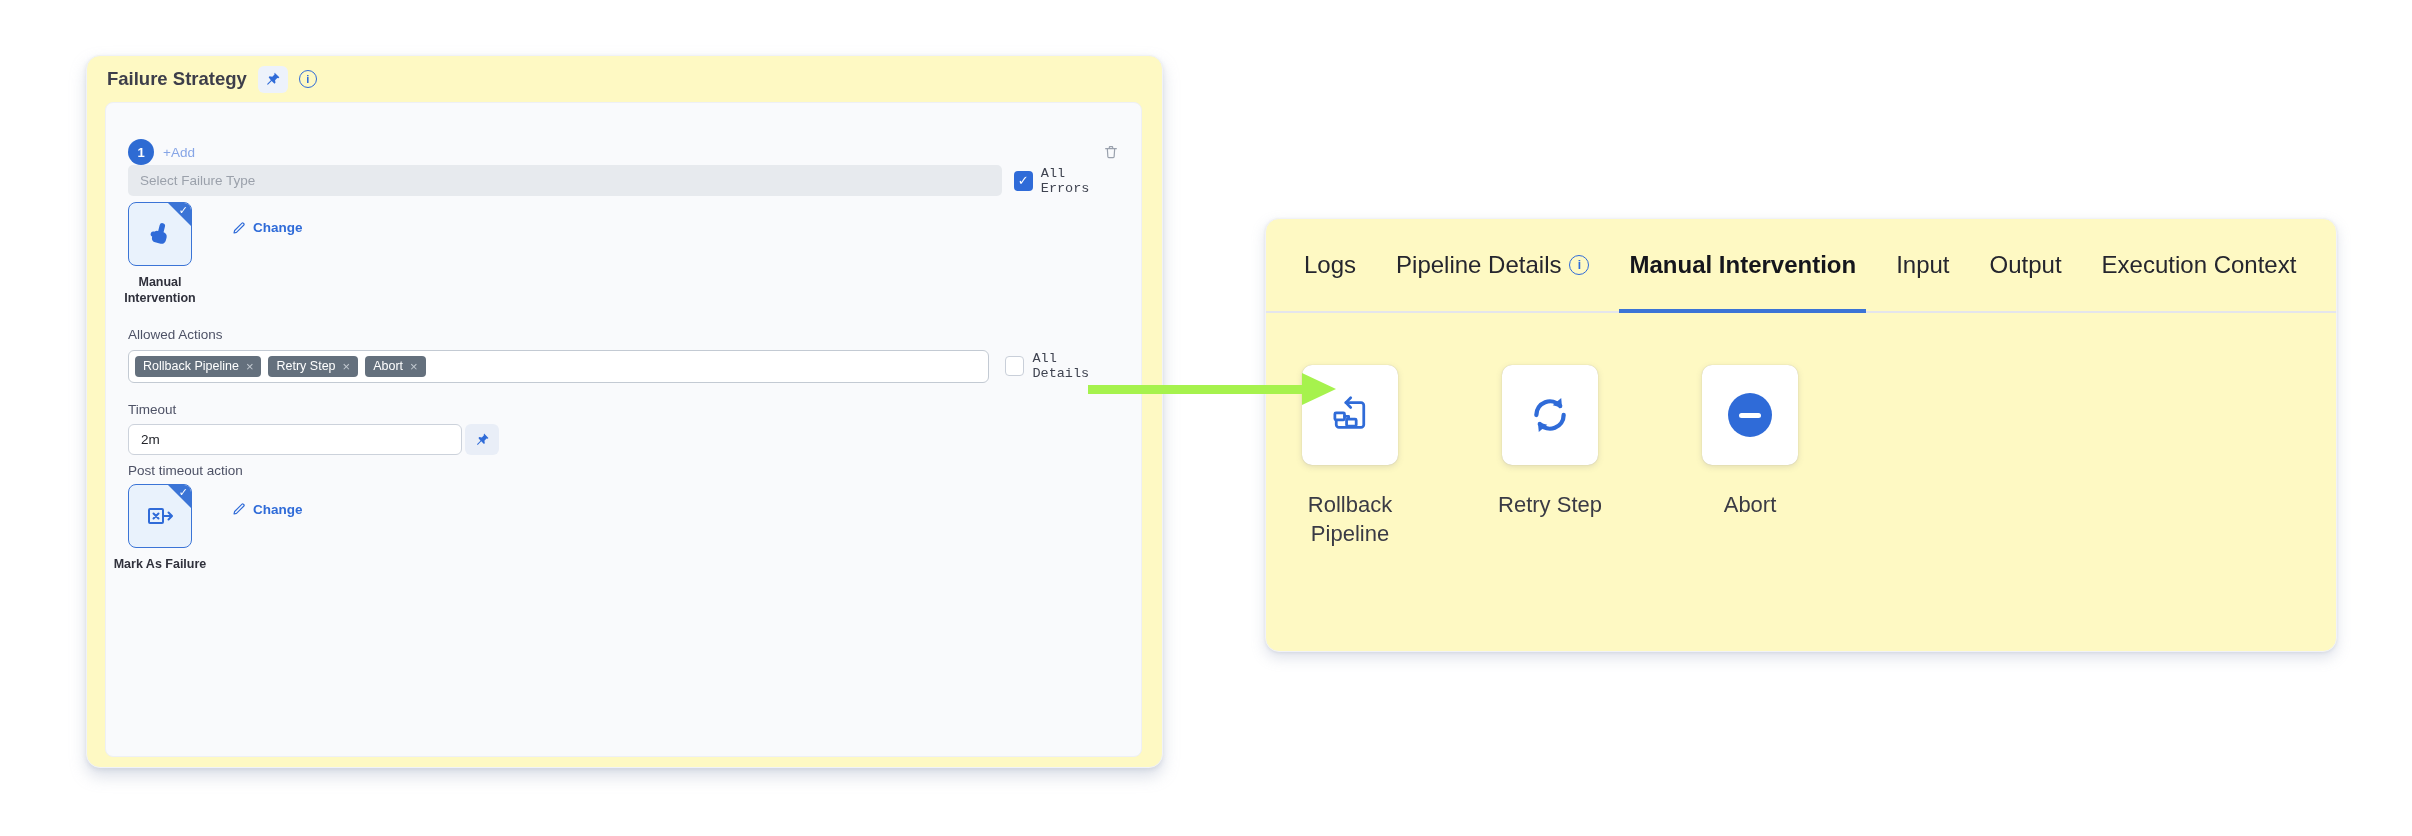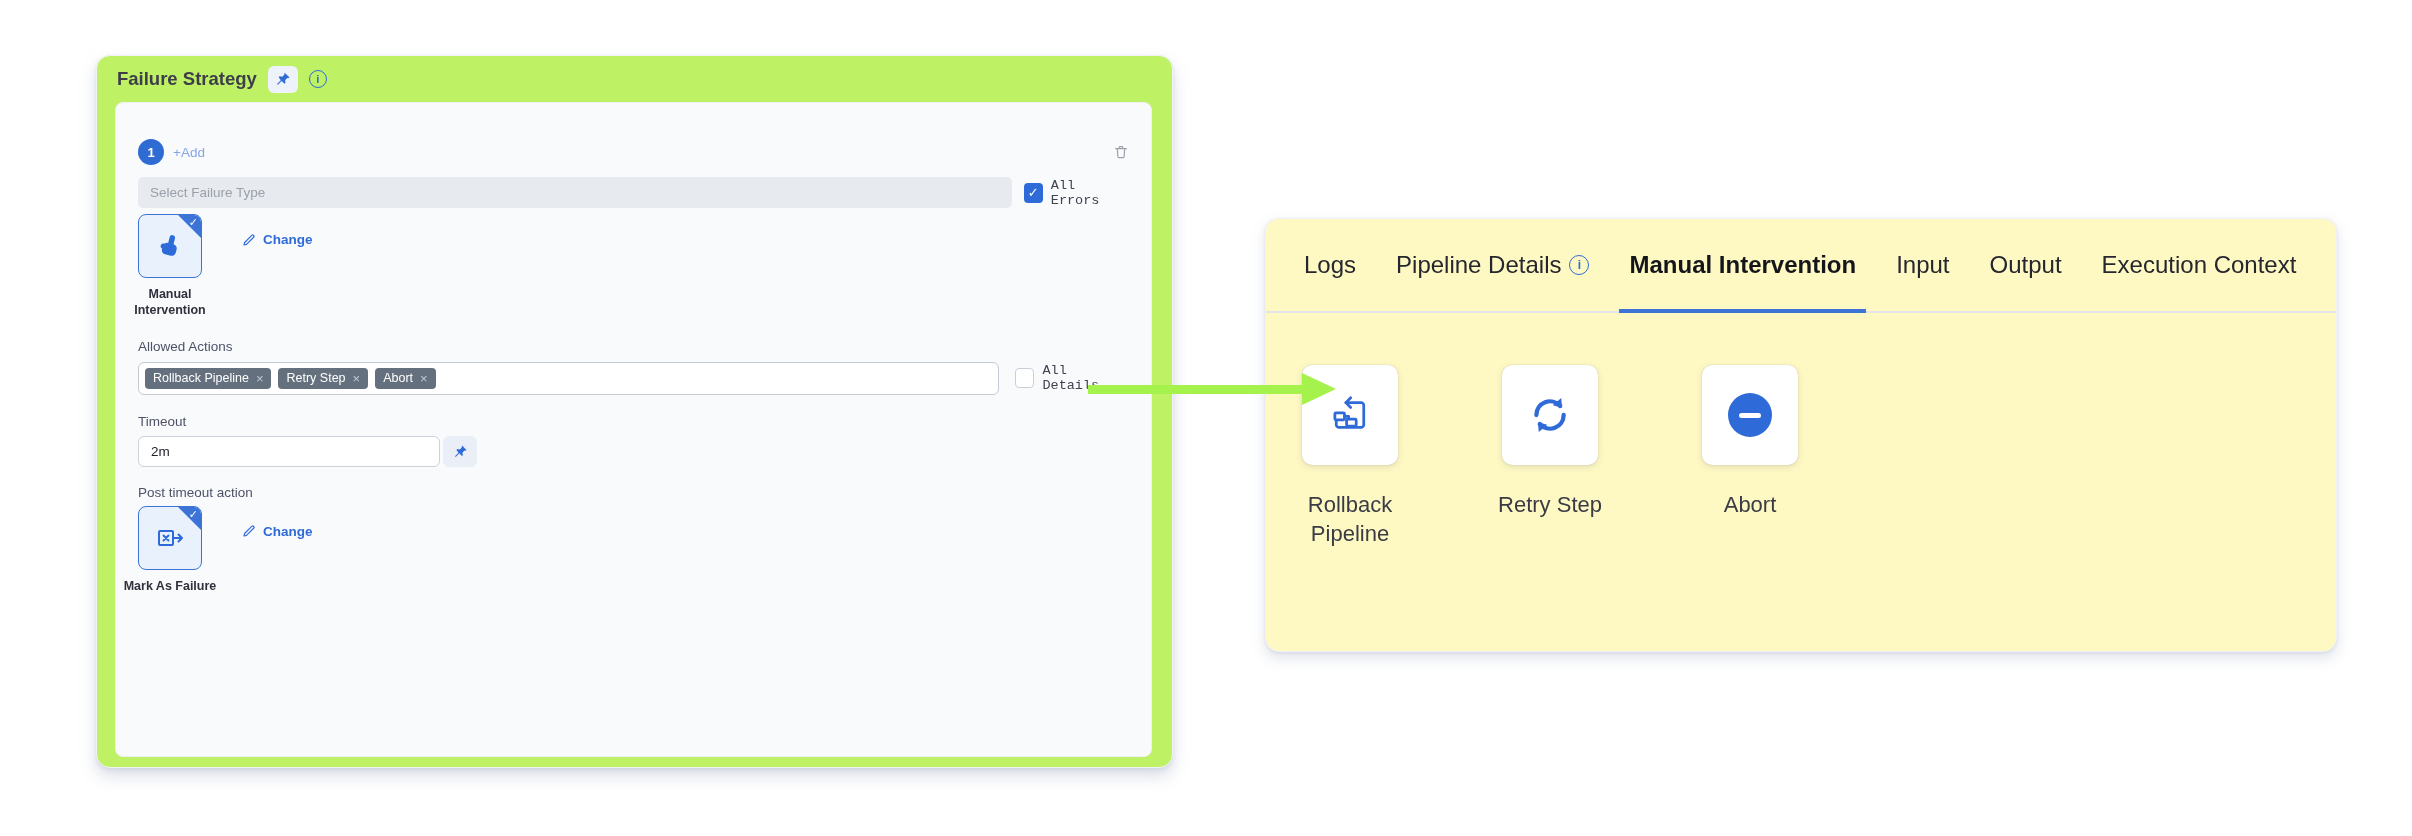--- a/index.html
+++ b/index.html
@@ -1,43 +1,43 @@
 <!DOCTYPE html>
 <html><head>
 <meta charset="utf-8">
 <style>
   * { box-sizing: border-box; margin: 0; padding: 0; }
   html,body { width:2412px; height:836px; background:#ffffff; overflow:hidden;
               font-family:"Liberation Sans","DejaVu Sans",sans-serif; }
   body { position:relative; }
 
   
-  .fs-card { position:absolute; left:96px; top:55px; width:1077px; height:713px;
-    background:#bef264; border:1px solid #f0f2f7; border-radius:14px;
+  .fs-card { position:absolute; left:86px; top:55px; width:1077px; height:713px;
+    background:#fef9c3; border:1px solid #f0f2f7; border-radius:14px;
     box-shadow:0 8px 16px rgba(150,160,185,.35), 0 2px 4px rgba(150,160,185,.2); }
   .fs-header { height:46px; display:flex; align-items:center; padding:0 20px; gap:11px; }
   .fs-title { font-size:18.5px; font-weight:700; color:#3d3e4a; }
   .pin-chip { width:30px; height:27px; background:#edf2fb; border-radius:6px;
     display:flex; align-items:center; justify-content:center; cursor:pointer; }
   .info-circ { width:18px; height:18px; border:1.5px solid #2f6bd8; border-radius:50%;
     color:#2f6bd8; font-size:11px; font-weight:700; display:flex; align-items:center;
     justify-content:center; cursor:pointer; }
   .fs-inner { margin:0 20px 0 18px; height:655px; background:#f9fafc;
     border:1px solid #eef0f5; border-radius:8px; padding:20px 22px; }
   .fs-desc { font-size:13px; color:#1d1e26; white-space:nowrap; }
   .fs-desc .learn-more { color:#2f6bd8; margin-left:5px; cursor:pointer; }
   .strategy-row { margin-top:16px; display:flex; align-items:center; }
   .num-badge { width:26px; height:26px; border-radius:50%; background:#2e6bd3; color:#fff;
     font-size:13px; font-weight:700; display:flex; align-items:center; justify-content:center;
     cursor:pointer; }
   .add-link { margin-left:9px; color:#86a5e6; font-size:13.5px; cursor:pointer; }
   .trash-btn { margin-left:auto; color:#9aa1ad; cursor:pointer; display:flex; }
   .field-label { margin-top:16px; font-size:13.5px; color:#4e5266; }
   .row { display:flex; align-items:center; }
-  .select-row { margin-top:12px; }
+  .select-row { margin-top:0; }
   .select-input { width:902px; height:31px; background:#e7eaee; border:none; border-radius:5px;
     padding:0 12px; font-size:13.5px; color:#3f4350; font-family:inherit; }
   .select-input::placeholder { color:#9ba1ab; }
   .chk-group { display:flex; align-items:center; gap:8px; margin-left:12px; cursor:pointer; }
   .checkbox { width:20px; height:20px; border-radius:4px; display:flex; align-items:center;
     justify-content:center; }
   .checkbox.checked { background:#2f6bd8; color:#fff; font-size:13px; }
   .checkbox.unchecked { background:#fff; border:1.5px solid #c9cfd9; color:transparent; }
   .chk-label { font-size:13.5px; color:#3f4350;font-family:Liberation Mono, monospace; }
 
@@ -57,21 +57,21 @@
 
   .tags-row { margin-top:8px; }
   .tags-input { width:884px; height:33px; background:#fff; border:1px solid #c3cad3;
     border-radius:6px; display:flex; align-items:center; padding:0 6px; gap:7px; cursor:text; }
   .tag { background:#64707d; color:#fff; font-size:12.5px; height:21px; padding:0 8px;
     border-radius:4px; display:flex; align-items:center; gap:7px; }
   .tag-close { color:#c2c9d1; font-size:13px; cursor:pointer; }
   .tags-row .chk-group { margin-left:16px; }
 
   .timeout-row { margin-top:7px; display:flex; align-items:stretch; gap:3px; }
-  .timeout-input { width:302px; height:31px; border:1px solid #ccd2db; border-radius:6px;
+  .timeout-input { width:334px; height:31px; border:1px solid #ccd2db; border-radius:6px;
     background:#fff; padding:0 12px; font-size:13.5px; color:#23242b; font-family:inherit; }
   .pin-chip2 { width:34px; height:31px; background:#e9eef7; border-radius:6px;
     display:flex; align-items:center; justify-content:center; cursor:pointer; }
 
   
   .exec-card { position:absolute; left:1265px; top:218px; width:1072px; height:434px;
     background:#fef9c3; border:1px solid #f1f2f7; border-radius:14px;
     box-shadow:0 6px 14px rgba(150,160,185,.3), 0 1px 3px rgba(150,160,185,.2); }
   .tabs-bar { height:94px; display:flex; align-items:center; padding:0 38px; gap:40px;
     border-bottom:2px solid #e4e5ec; }
@@ -186,21 +186,21 @@
     <div class="field-label" style="margin-top:19px">Timeout</div>
     <div class="timeout-row">
       <input class="timeout-input" value="2m" style="">
       <span class="pin-chip2">
         <svg width="15" height="15" viewBox="0 0 24 24" fill="#2f6bd8">
             <path d="M14.5 2.5l7 7-1.3 1.2-1.8-.3-3.3 3.4.6 4-1.4 1.4-4.3-4.3-5.3 5.4-1.4.2.2-1.4 5.3-5.3L5.5 9.4 6.9 8l4 .6 3.4-3.3-.3-1.9 1.5-.9z"></path>
           </svg>
       </span>
     </div>
 
-    <div class="field-label" style="margin-top:18px">Post timeout action</div>
+    <div class="field-label" style="margin-top:8px">Post timeout action</div>
     <div class="step-row">
       <div class="step-col">
         <div class="step-card">
           <svg width="32" height="32" viewBox="0 0 32 32" fill="none" stroke="#2f6bd8" stroke-width="2" stroke-linecap="round" stroke-linejoin="round">
             <rect x="5" y="9" width="14" height="14" rx="1"></rect>
             <path d="M9.5 13.5l5 5M14.5 13.5l-5 5"></path>
             <path d="M19 16h8.5M24.5 12.5L28 16l-3.5 3.5"></path>
           </svg>
           <span class="corner"></span>
           <span class="corner-check">✓</span>

